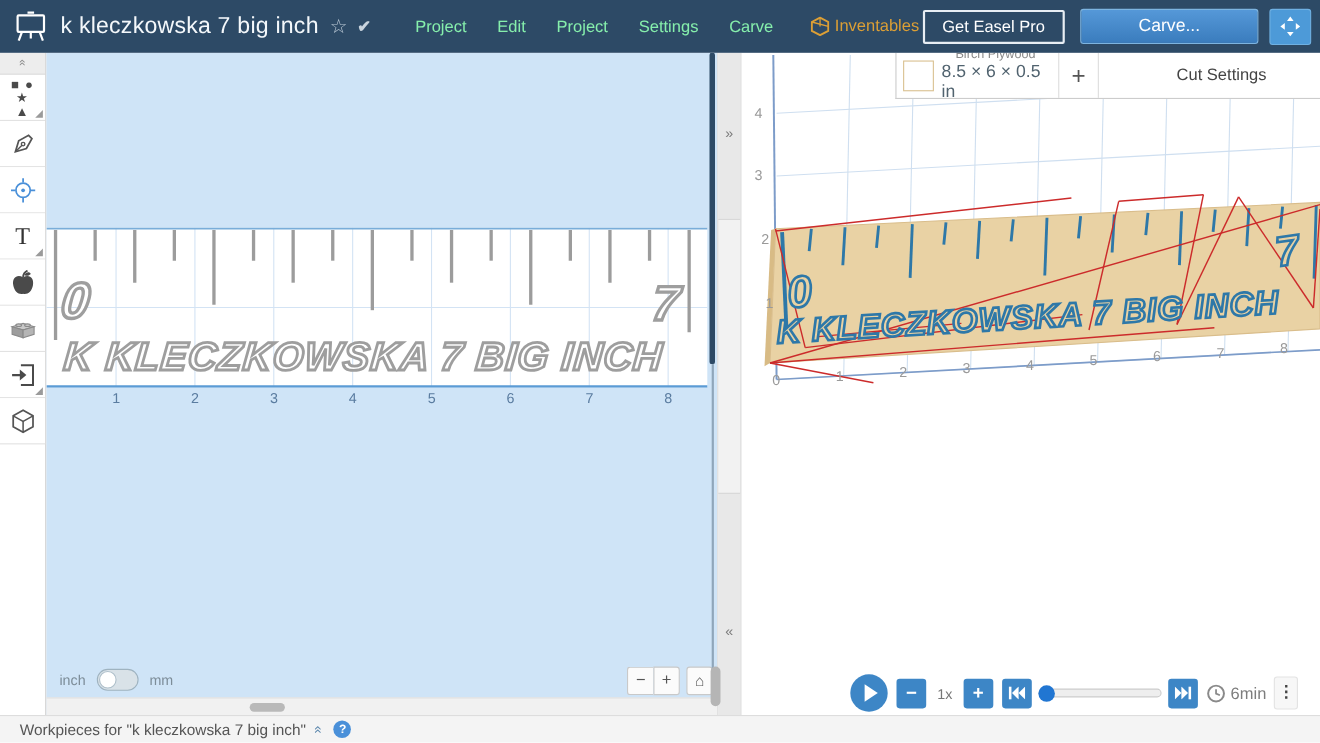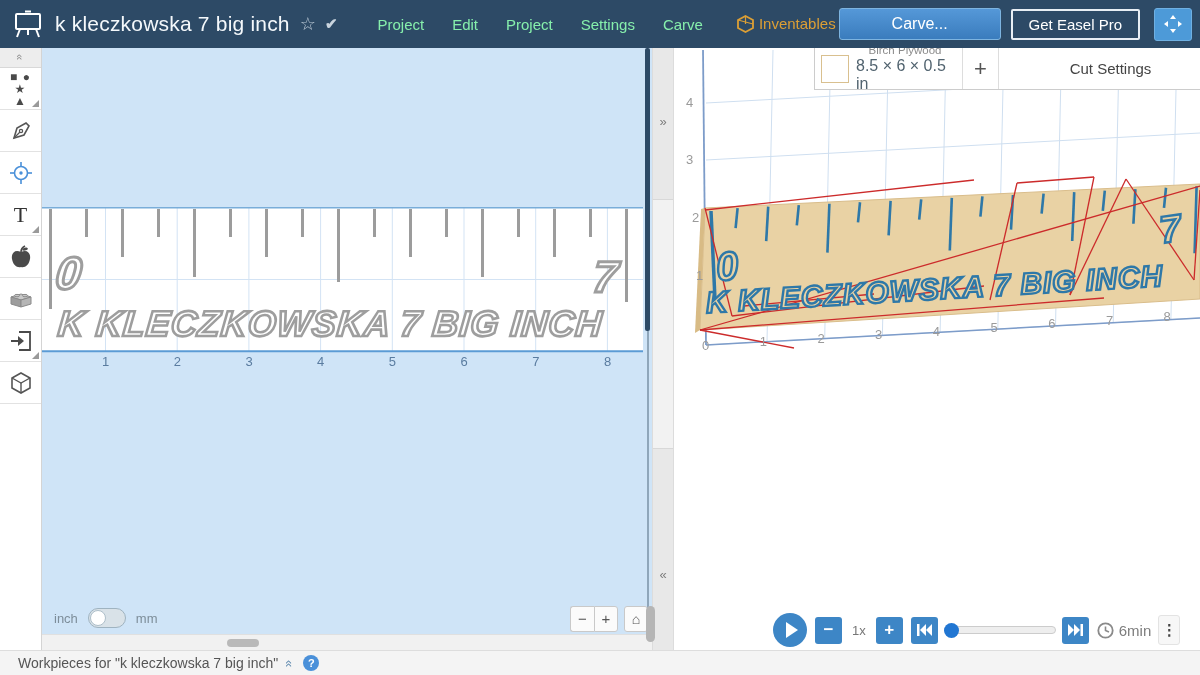--- a/index.html
+++ b/index.html
@@ -118,22 +118,22 @@
   <span class="menu-item">Carve</span>
   <span id="brand">
     <svg width="17" height="18" viewBox="0 0 17 18">
       <polygon points="8.5,1 16,5 16,13 8.5,17 1,13 1,5" fill="none" stroke="#dc9f35" stroke-width="1.8"></polygon>
       <line x1="1" y1="5" x2="16" y2="9" stroke="#dc9f35" stroke-width="1.2"></line>
       <line x1="8.5" y1="1" x2="8.5" y2="9" stroke="#dc9f35" stroke-width="1.2"></line>
     </svg>
     <span id="brand-text">Inventables</span>
   </span>
   <span id="topbar-right">
+    <button id="btn-pro">Get Easel Pro</button>
     <button id="btn-carve">Carve...</button>
-    <button id="btn-pro">Get Easel Pro</button>
     <button id="btn-jog">
       <svg width="20" height="20" viewBox="0 0 20 20">
         <path d="M10 1 L13 5 L7 5 Z" fill="#fff"></path>
           <path d="M10 19 L13 15 L7 15 Z" fill="#fff"></path>
         <path d="M1 10 L5 7 L5 13 Z" fill="#fff"></path>
           <path d="M19 10 L15 7 L15 13 Z" fill="#fff"></path>
       </svg>
     </button>
   </span>
 </div>

